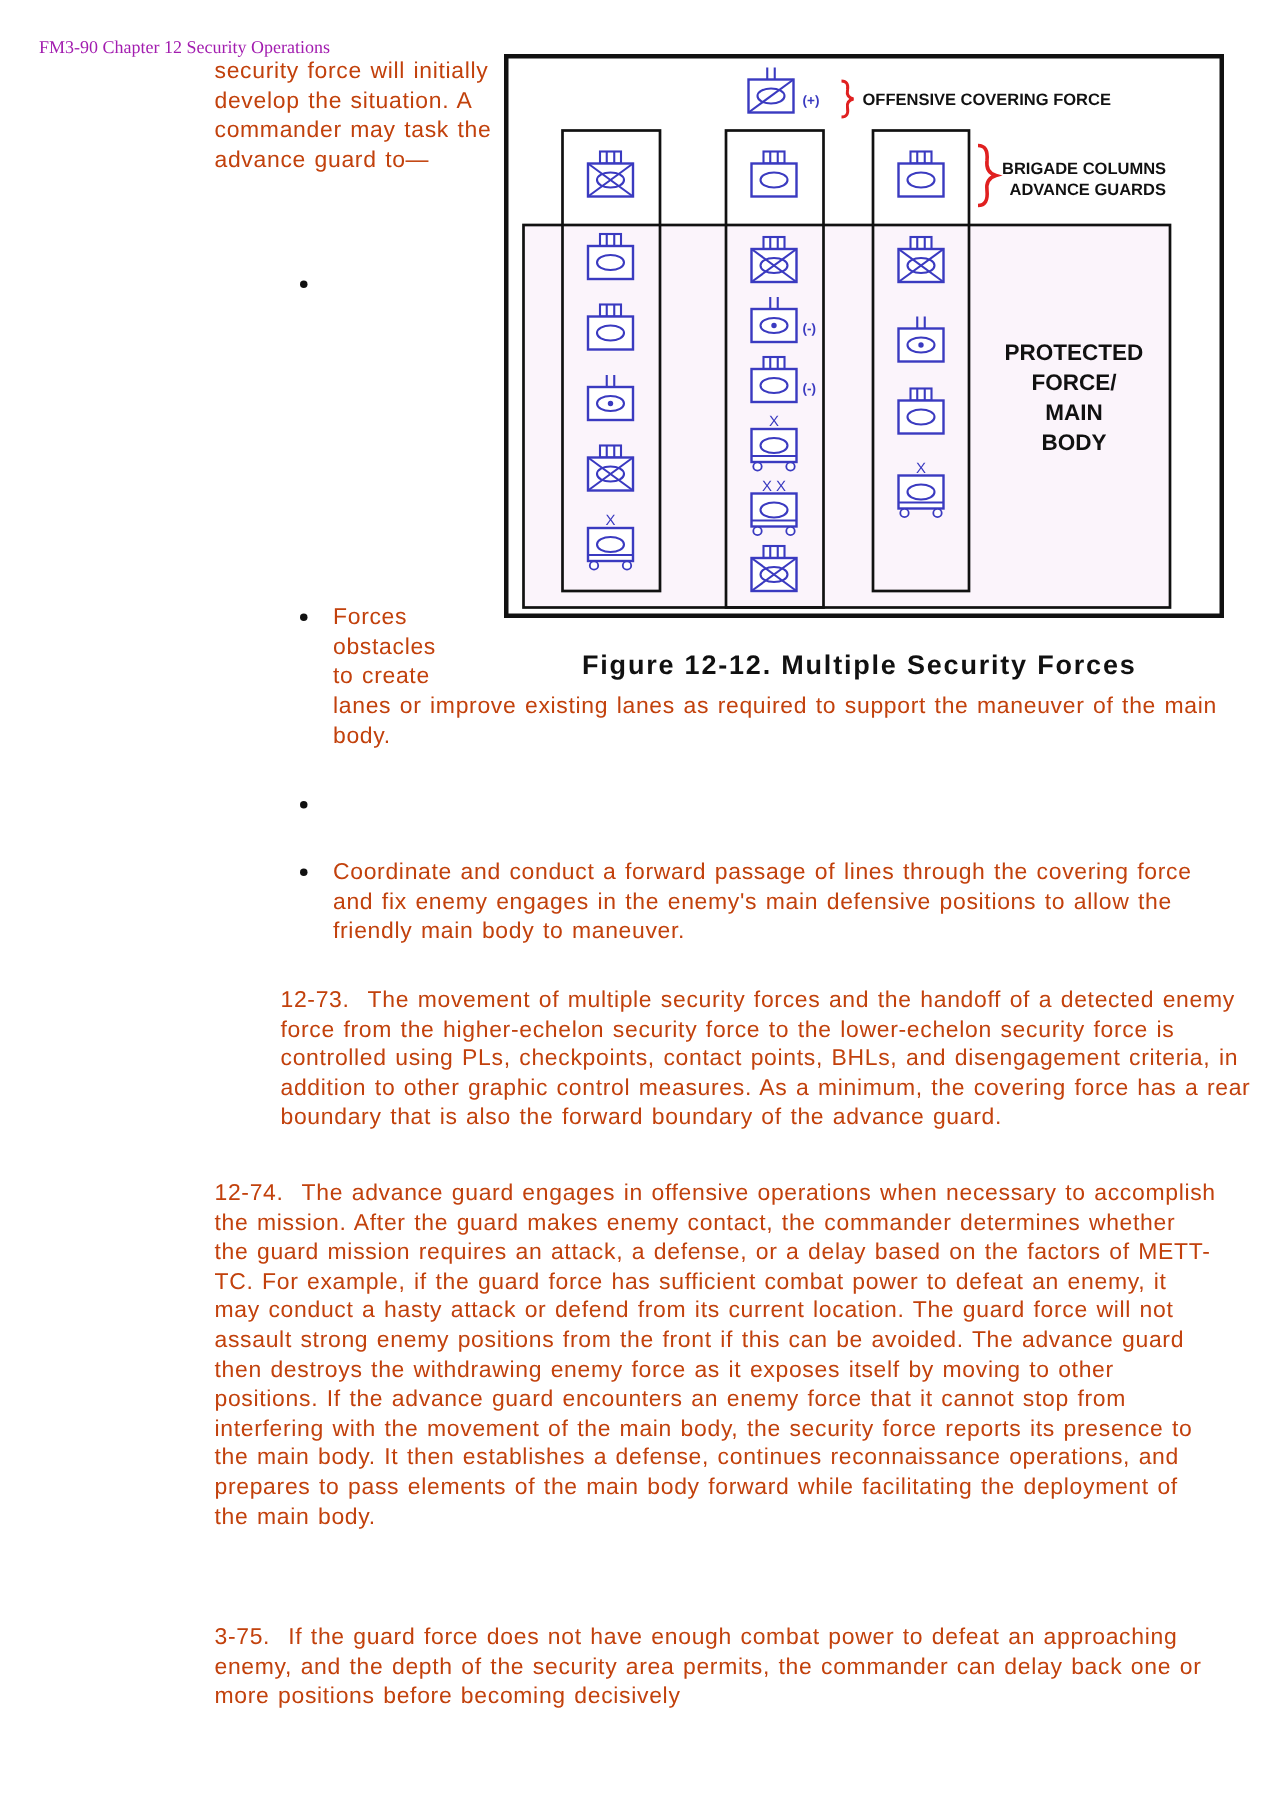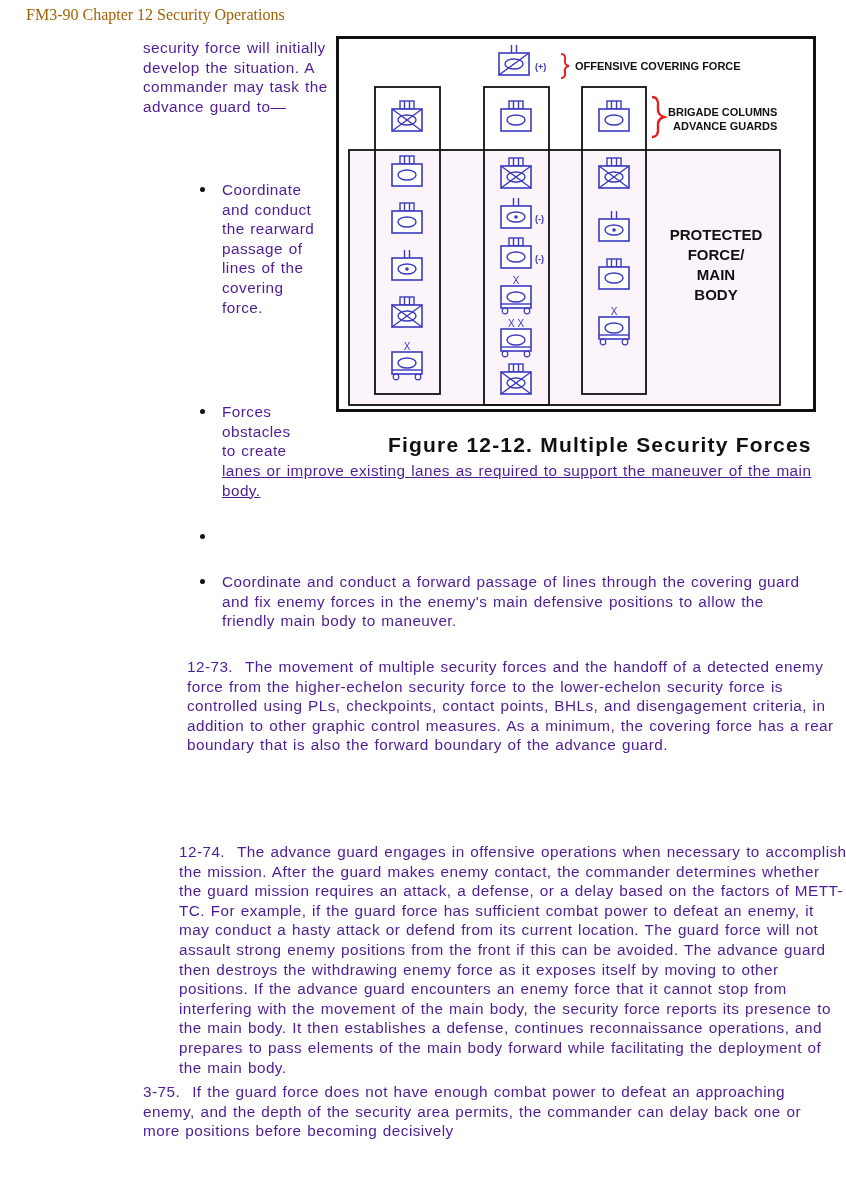--- a/index.html
+++ b/index.html
@@ -1,60 +1,59 @@
 <!DOCTYPE html>
 <html><head>
   <meta charset="utf-8">
   <style>
     html, body { margin: 0; padding: 0; background: #ffffff; }
     body { width: 846px; height: 1197px; position: relative; overflow: hidden; color: #111; }
-    .header { position: absolute; left: 26px; top: 6px; font-family: "Liberation Serif", serif; font-size: 16px; color: #a16207; }
-    .txt { font-family: "Liberation Sans", sans-serif; font-size: 15.3px; letter-spacing: 0.45px; word-spacing: 1px; line-height: 19.6px; color: #4c1d95; }
+    .header { position: absolute; left: 26px; top: 24px; font-family: "Liberation Serif", serif; font-size: 12px; color: #a21caf; }
+    .txt { font-family: "Liberation Sans", sans-serif; font-size: 15.3px; letter-spacing: 0.45px; word-spacing: 1px; line-height: 19.6px; color: #c2410c; }
     .intro { position: absolute; left: 143px; top: 38px; width: 190px; }
     .bullet { position: absolute; }
     .bullet .dot { position: absolute; left: -22px; top: 7px; width: 5px; height: 5px; border-radius: 50%; background: #111; }
     .b1 { left: 222px; top: 180px; width: 105px; }
     .b2 { left: 222px; top: 402px; width: 580px; }
     .b3 { left: 222px; top: 527px; width: 590px; }
     .b4 { left: 222px; top: 572px; width: 590px; }
     .para { position: absolute; left: 143px; width: 668px; }
     .p73 { top: 657px; margin-left: 44px; }
-    .p74 { top: 842px; margin-left: 36px; }
+    .p74 { top: 786px; }
     .p75 { top: 1082px; }
     .pnum { margin-right: 12px; }
-    .caption { position: absolute; left: 388px; top: 433px; font-family: "Liberation Sans", sans-serif; font-weight: bold; font-size: 21px; letter-spacing: 1.2px; color: #111; }
+    .caption { position: absolute; left: 388px; top: 433px; font-family: "Liberation Sans", sans-serif; font-weight: bold; font-size: 18px; letter-spacing: 1.2px; color: #111; }
     .figure { position: absolute; left: 336px; top: 36px; width: 480px; height: 376px; border: 3px solid #111; box-sizing: border-box; background: #fff; }
     .fig-svg { position: absolute; left: 0; top: 0; }
-    .obs-wide { position: absolute; left: 222px; top: 461px; width: 600px; text-decoration: underline; }
+    .obs-wide { position: absolute; left: 222px; top: 461px; width: 600px; }
   </style>
 </head>
 <body>
 
 <div class="header">FM3-90 Chapter 12 Security Operations</div>
 
 <div class="txt intro">security force will initially develop the situation. A commander may task the advance guard to—</div>
 
 <div class="txt bullet b1">
   <span class="dot"></span>
-  <span>Coordinate and conduct the rearward passage of lines of the covering force.</span>
 </div>
 
 <div class="txt bullet b2" style="width:80px">
   <span class="dot"></span>
   <span>Forces obstacles to create</span>
 </div>
 <div class="txt obs-wide">lanes or improve existing lanes as required to support the maneuver of the main body.</div>
 
 <div class="txt bullet b3">
   <span class="dot"></span>
 </div>
 
 <div class="txt bullet b4">
   <span class="dot"></span>
-  <span>Coordinate and conduct a forward passage of lines through the covering guard and fix enemy forces in the enemy's main defensive positions to allow the friendly main body to maneuver.</span>
+  <span>Coordinate and conduct a forward passage of lines through the covering force and fix enemy engages in the enemy's main defensive positions to allow the friendly main body to maneuver.</span>
 </div>
 
 <div class="figure">
   <svg class="fig-svg" width="474" height="370" viewBox="0 0 474 370" xmlns="http://www.w3.org/2000/svg">
     <defs>
 
       <g id="frame">
           <rect x="0" y="0" width="30" height="22" fill="#fff" stroke="#3a3ac0" stroke-width="1.6"></rect>
         </g>
       <g id="bn">

